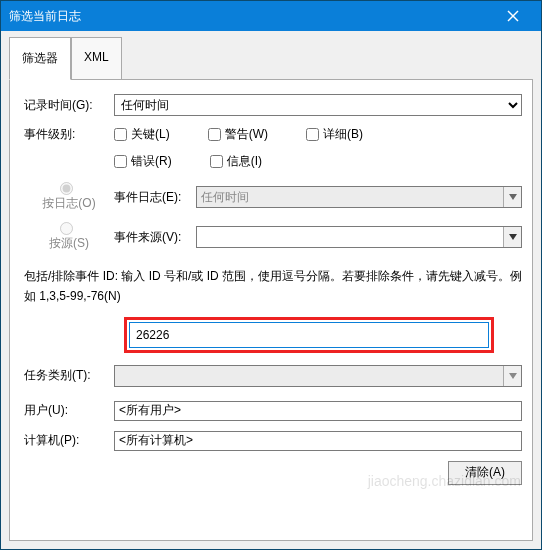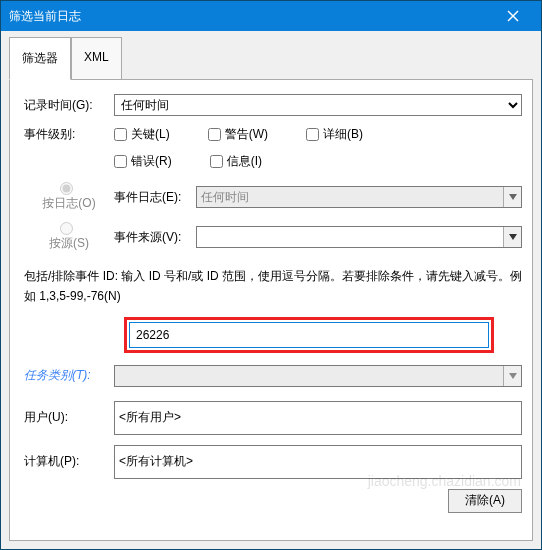--- a/index.html
+++ b/index.html
@@ -9,39 +9,39 @@
     .titlebar-title { flex: 1; font-size: 12px; }
     .titlebar-close { width: 40px; height: 30px; display: flex; align-items: center; justify-content: center; cursor: pointer; }
     .titlebar-close svg { stroke: #fff; }
     .content { flex: 1; padding: 6px 8px 8px 8px; background: #f0f0f0; display: flex; flex-direction: column; }
     .tabs { display: flex; margin-bottom: -1px; }
     .tab { padding: 12px 12px; border: 1px solid #aaa; background: #f8f8f8; cursor: pointer; font-size: 12px; position: relative; }
     .tab.active { background: #fff; border-bottom: 1px solid #fff; z-index: 2; }
     .tab-panel { border: 1px solid #aaa; background: #fff; padding: 14px 10px 14px 14px; flex: 1; overflow: auto; }
     .row { display: flex; align-items: center; margin-bottom: 10px; }
     .row-label { width: 90px; flex-shrink: 0; }
-    .row-label.disabled { color: #3b82f6; font-style: italic; }
+    .row-label.disabled { color: #000000; }
     .row-body { flex: 1; }
     select.combo { width: 100%; height: 22px; border: 1px solid #7a7a7a; background: #fff; font-size: 12px; padding: 0 2px; }
     .checks { display: flex; flex-wrap: wrap; gap: 16px 38px; }
     .check-item { display: flex; align-items: center; gap: 4px; }
     .check-item input { width: 13px; height: 13px; }
     .radio-row { display: flex; align-items: center; margin-bottom: 10px; }
     .radio-row input[type=radio] { margin-right: 6px; }
     .radio-label { width: 90px; display: flex; align-items: center; flex-direction: column; }
     .radio-label.disabled { color: #888; }
     .field-combo { position: relative; flex: 1; height: 22px; border: 1px solid #7a7a7a; background: #ececec; display: flex; align-items: center; padding: 0 4px; color: #666; }
     .field-combo.enabled { background: #fff; color: #000; }
     .field-combo .dd-btn { position: absolute; right: 0; top: 0; width: 18px; height: 100%; border-left: 1px solid #aaa; display: flex; align-items: center; justify-content: center; background: #f0f0f0; cursor: pointer; }
     .field-combo .dd-btn svg { display: block; }
     .help-text { font-size: 12px; line-height: 1.7; margin: 14px 0 10px 0; }
     .id-input-wrap { margin-left: 100px; margin-bottom: 12px; }
     .id-input { width: 360px; height: 26px; border: 1px solid #0a7fd9; padding: 0 6px; font-size: 12px; outline: none; }
     .id-highlight { border: 3px solid #e22; display: inline-block; padding: 2px; }
-    .text-input { width: 100%; height: 34px; border: 1px solid #7a7a7a; padding: 0 4px; font-size: 12px; }
+    .text-input { width: 100%; height: 20px; border: 1px solid #7a7a7a; padding: 0 4px; font-size: 12px; }
     .clear-row { display: flex; justify-content: flex-end; margin-top: 6px; }
     .btn { height: 24px; padding: 0 16px; border: 1px solid #888; background: #f0f0f0; cursor: pointer; font-size: 12px; }
     .footer { background: #f0f0f0; padding: 10px 12px; display: flex; justify-content: flex-end; gap: 10px; border-top: 1px solid #ddd; }
     .btn-primary { border: 1px solid #0a7fd9; }
     .field-label-inner { width: 82px; flex-shrink: 0; }
     .combo-row { display: flex; align-items: center; flex: 1; }
     .disabled-text { color: #888; }
     .watermark { position: absolute; right: 20px; bottom: 60px; color: rgba(0,0,0,0.12); font-size: 14px; pointer-events: none; }
     .window { position: relative; }
   </style>

